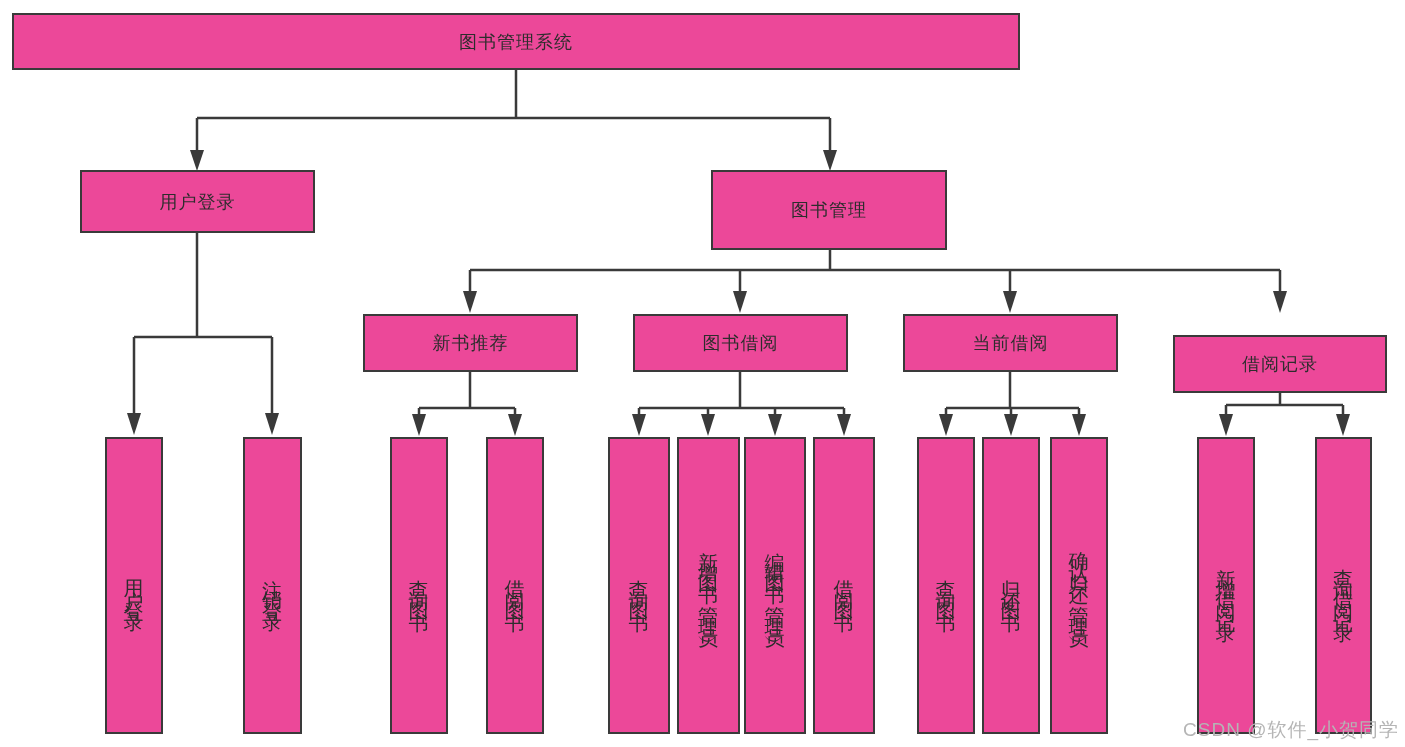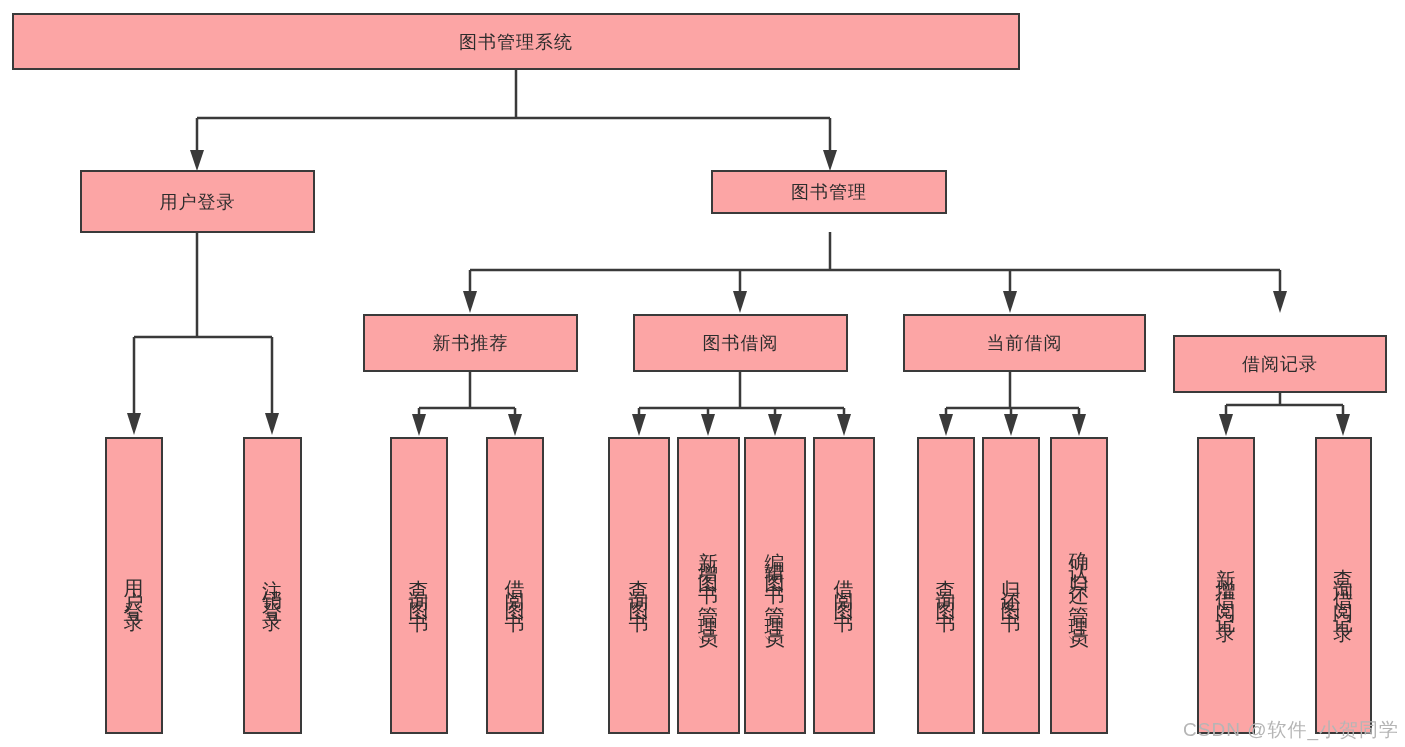--- a/index.html
+++ b/index.html
@@ -19,21 +19,21 @@
     position: absolute;
     left: 0;
     top: 0;
     width: 1405px;
     height: 747px;
   }
   .node {
     position: absolute;
     box-sizing: border-box;
     border: 2px solid #3a3a3a;
-    background: #fca5a5;
+    background: #ec4899;
     color: #2d2d2d;
     display: flex;
     align-items: center;
     justify-content: center;
     text-align: center;
   }
   .node.h {
     font-size: 18px;
     letter-spacing: 1px;
   }
@@ -42,24 +42,24 @@
     height: 297px;
     writing-mode: vertical-rl;
     text-orientation: upright;
     font-size: 20px;
     letter-spacing: 11px;
     line-height: 1;
     overflow: hidden;
   }
   #b-root { left: 12px;   top: 13px;  width: 1008px; height: 57px; }
   #b-user { left: 80px;   top: 170px; width: 235px;  height: 63px; }
-  #b-book { left: 711px;  top: 170px; width: 236px;  height: 44px; }
+  #b-book { left: 711px;  top: 170px; width: 236px;  height: 80px; }
   #b-l3-0 { left: 363px;  top: 314px; width: 215px;  height: 58px; }
   #b-l3-1 { left: 633px;  top: 314px; width: 215px;  height: 58px; }
-  #b-l3-2 { left: 903px;  top: 314px; width: 243px;  height: 58px; }
+  #b-l3-2 { left: 903px;  top: 314px; width: 215px;  height: 58px; }
   #b-l3-3 { left: 1173px; top: 314px; width: 214px;  height: 58px; margin-top: 21px; }
   #v-0  { left: 105px;  width: 58px; }
   #v-1  { left: 243px;  width: 59px; }
   #v-2  { left: 390px;  width: 58px; }
   #v-3  { left: 486px;  width: 58px; }
   #v-4  { left: 608px;  width: 62px; }
   #v-5  { left: 677px;  width: 63px; }
   #v-6  { left: 744px;  width: 62px; }
   #v-7  { left: 813px;  width: 62px; }
   #v-8  { left: 917px;  width: 58px; }

